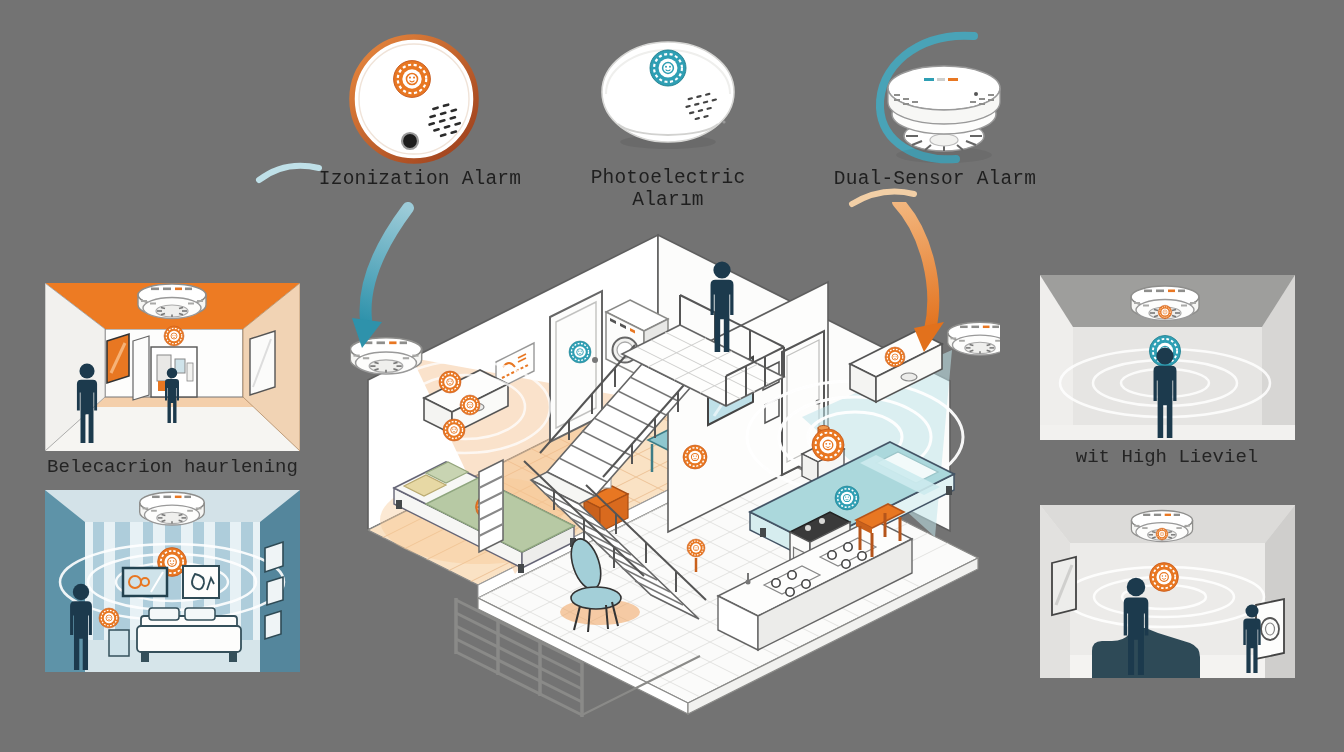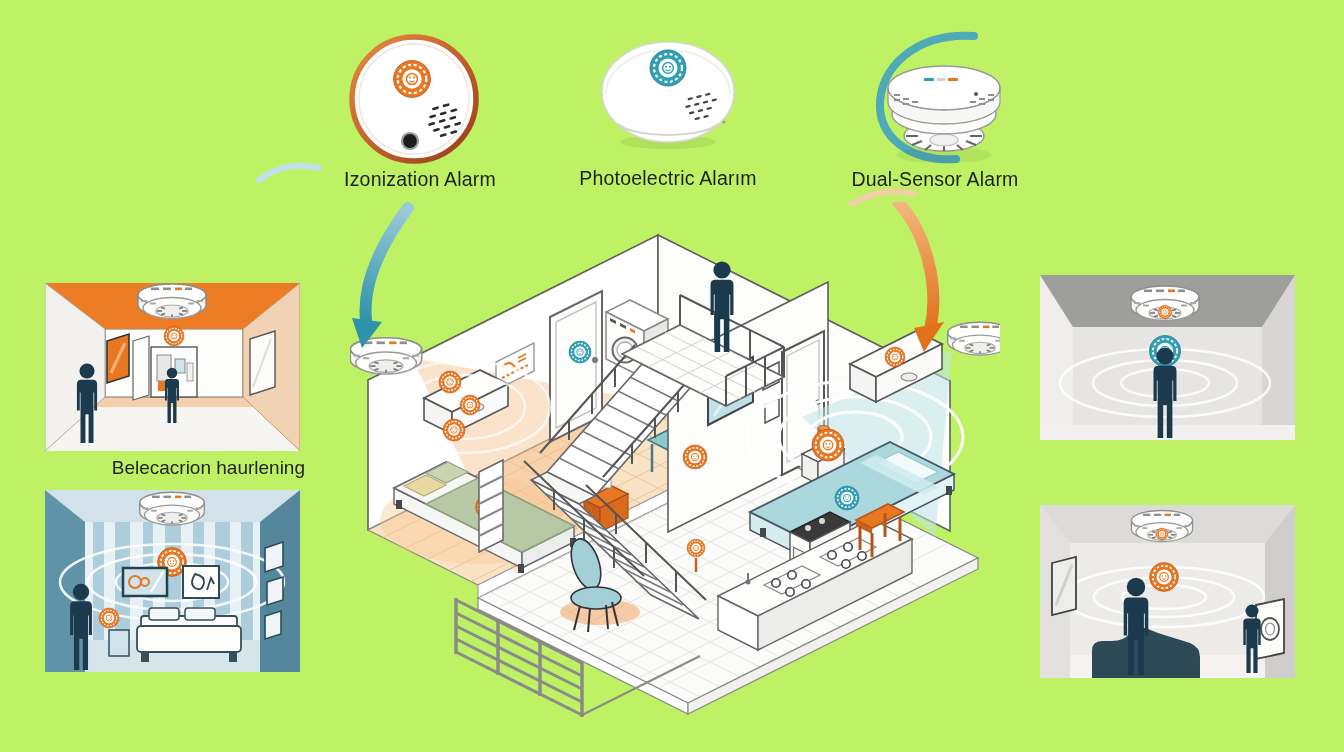--- a/index.html
+++ b/index.html
@@ -1,21 +1,21 @@
 <!DOCTYPE html>
 <html style="--orange: #e87722; --orange-deep: #c9611c; --ceiling-orange: #ed7b23; --teal: #2f9fb4; --teal-light: #bfe3ea; --peach: #f6d1a8; --figure-navy: #1c3a4d; --room-blue: #5e93a8; --wall-gray: #e6e5e3;"><head>
 <meta charset="utf-8">
 <style>
   html,body{margin:0;padding:0;background:#fff;}
-  .canvas{position:relative;width:1344px;height:752px;background:#bef264;overflow:hidden;
-          font-family:Liberation Sans, sans-serif;}
+  .canvas{position:relative;width:1344px;height:752px;background:#737373;overflow:hidden;
+          font-family:Liberation Mono, monospace;}
   .abs{position:absolute;}
   .devlabel{position:absolute;text-align:center;font-size:19.5px;color:#1f1f1f;
             font-weight:500;letter-spacing:.2px;}
-  .caption{position:absolute;text-align:right;font-size:19px;color:#242424;
+  .caption{position:absolute;text-align:center;font-size:19px;color:#242424;
            font-weight:500;line-height:23px;}
   svg{display:block;}
 </style>
 </head>
 <body>
 
 <svg width="0" height="0" style="position:absolute" aria-hidden="true">
   <defs>
     <g id="badgeO">
       <circle r="20" fill="#E87722" stroke="#C4571B" stroke-width="1"></circle>
@@ -260,20 +260,21 @@
         <ellipse cx="125" cy="108" rx="72" ry="23"></ellipse>
         <ellipse cx="125" cy="108" rx="44" ry="14"></ellipse>
     </g>
     <use href="#detIso" transform="translate(125,36) scale(1.0)"></use>
     <use href="#badgeO" transform="translate(125,37) scale(0.34)"></use>
     <use href="#badgeT" transform="translate(125,76) scale(0.78)"></use>
     <use href="#personSil" transform="translate(125,163) scale(0.82)"></use>
   </svg>
 
   <div class="caption" style="left:1022px;top:446px;width:290px">
+    <div>wit High Lieviel</div>
   </div>
 
   <svg class="abs" style="left:1040px;top:505px" width="255" height="173" viewBox="0 0 255 173">
     <rect width="255" height="173" fill="#EAE9E7"></rect>
     <rect x="30" y="38" width="195" height="112" fill="#ECEBE9"></rect>
     <rect x="0" y="150" width="255" height="23" fill="#F4F3F1"></rect>
     <polygon points="0,0 255,0 225,38 30,38" fill="#DCDBD9"></polygon>
     <polygon points="0,0 30,38 30,173 0,173" fill="#E2E1DF"></polygon>
     <polygon points="255,0 225,38 225,173 255,173" fill="#CFCECC"></polygon>
     <g fill="none" stroke="#fff" stroke-width="2.5" opacity="0.9">

